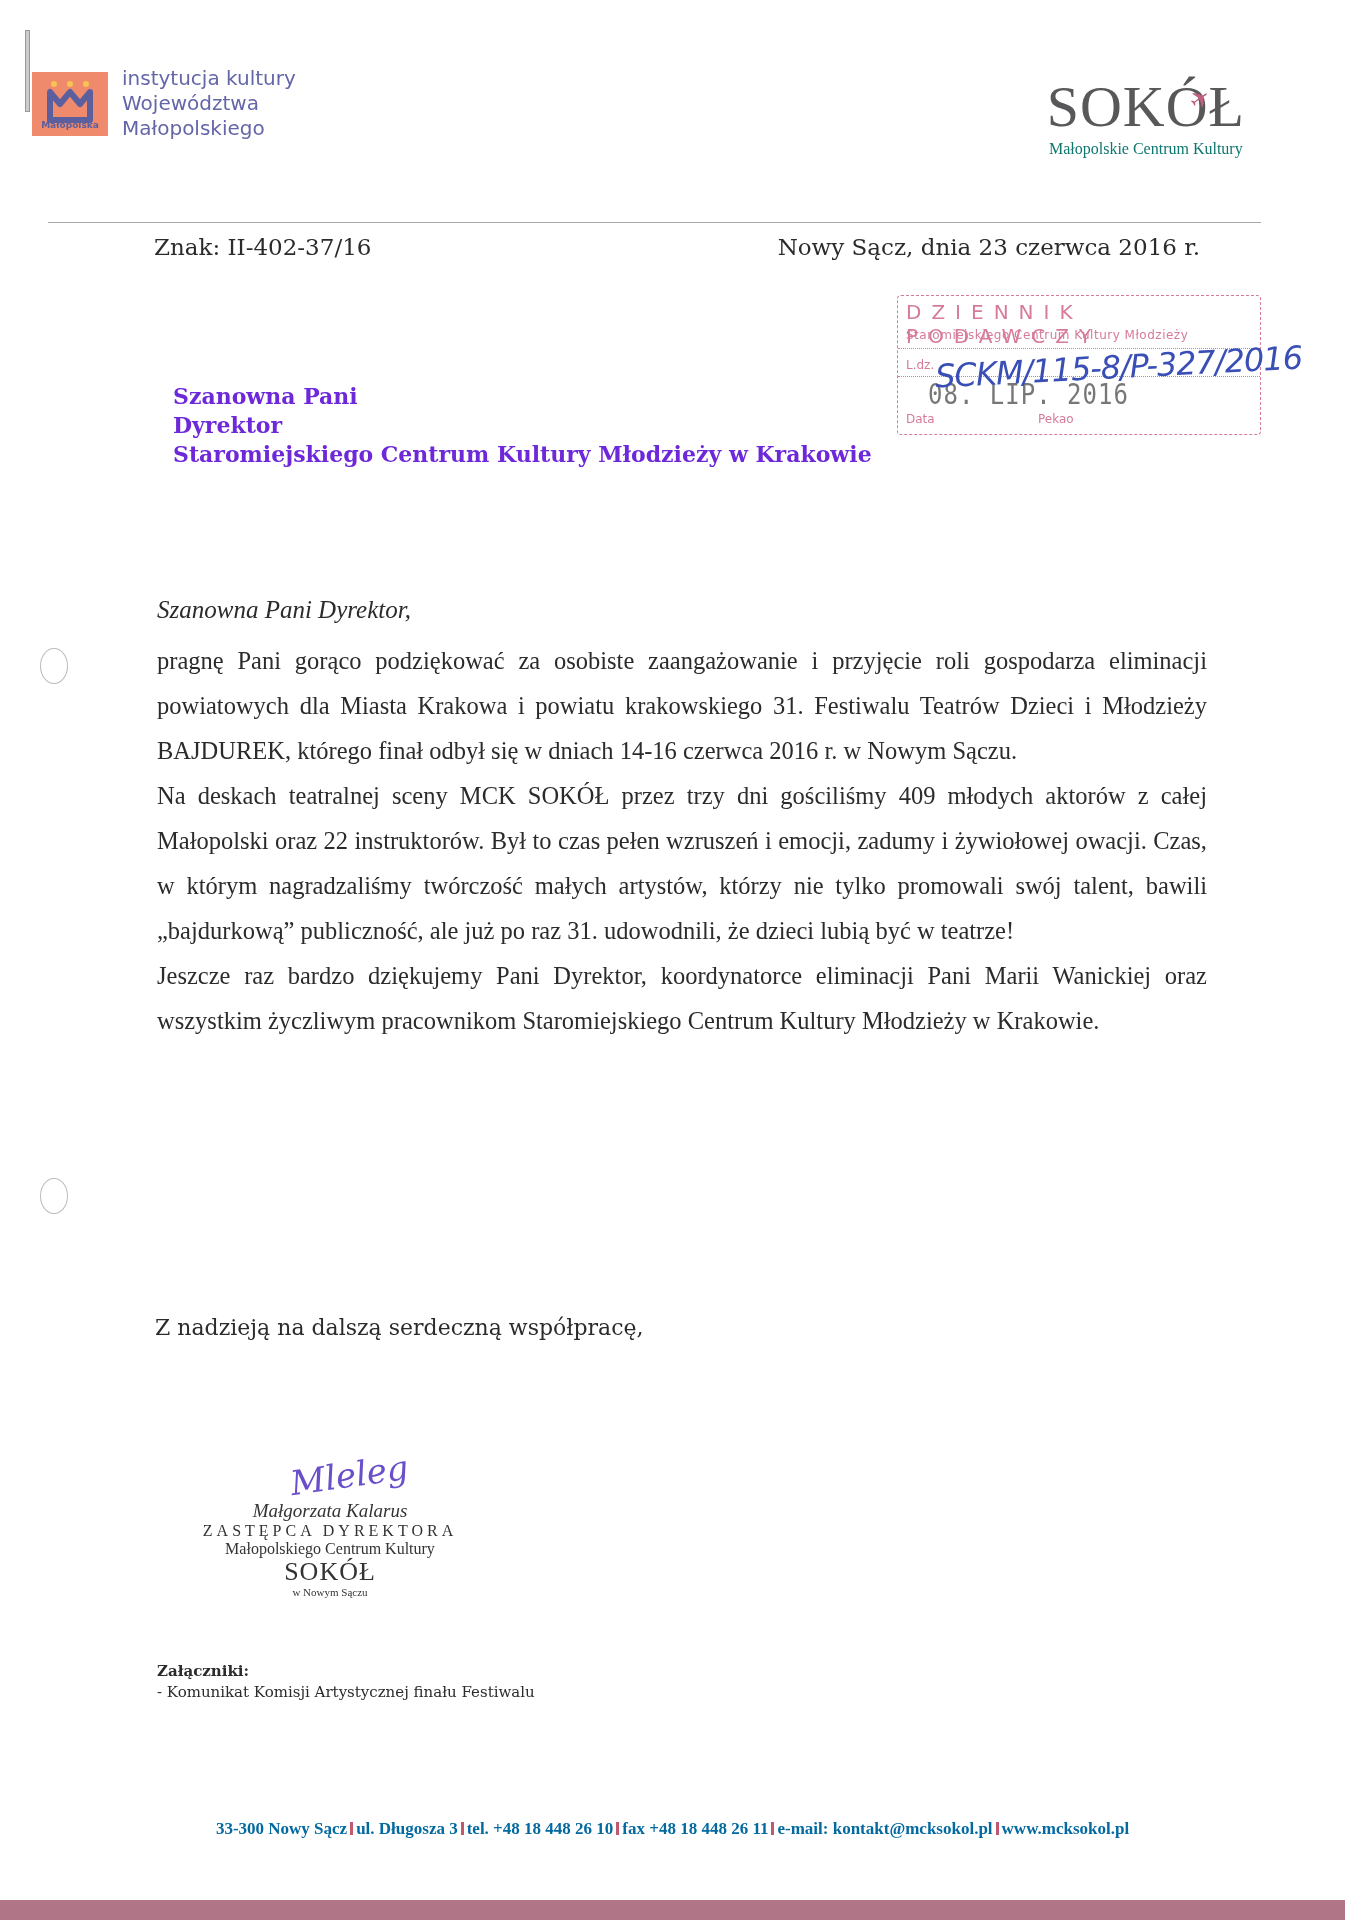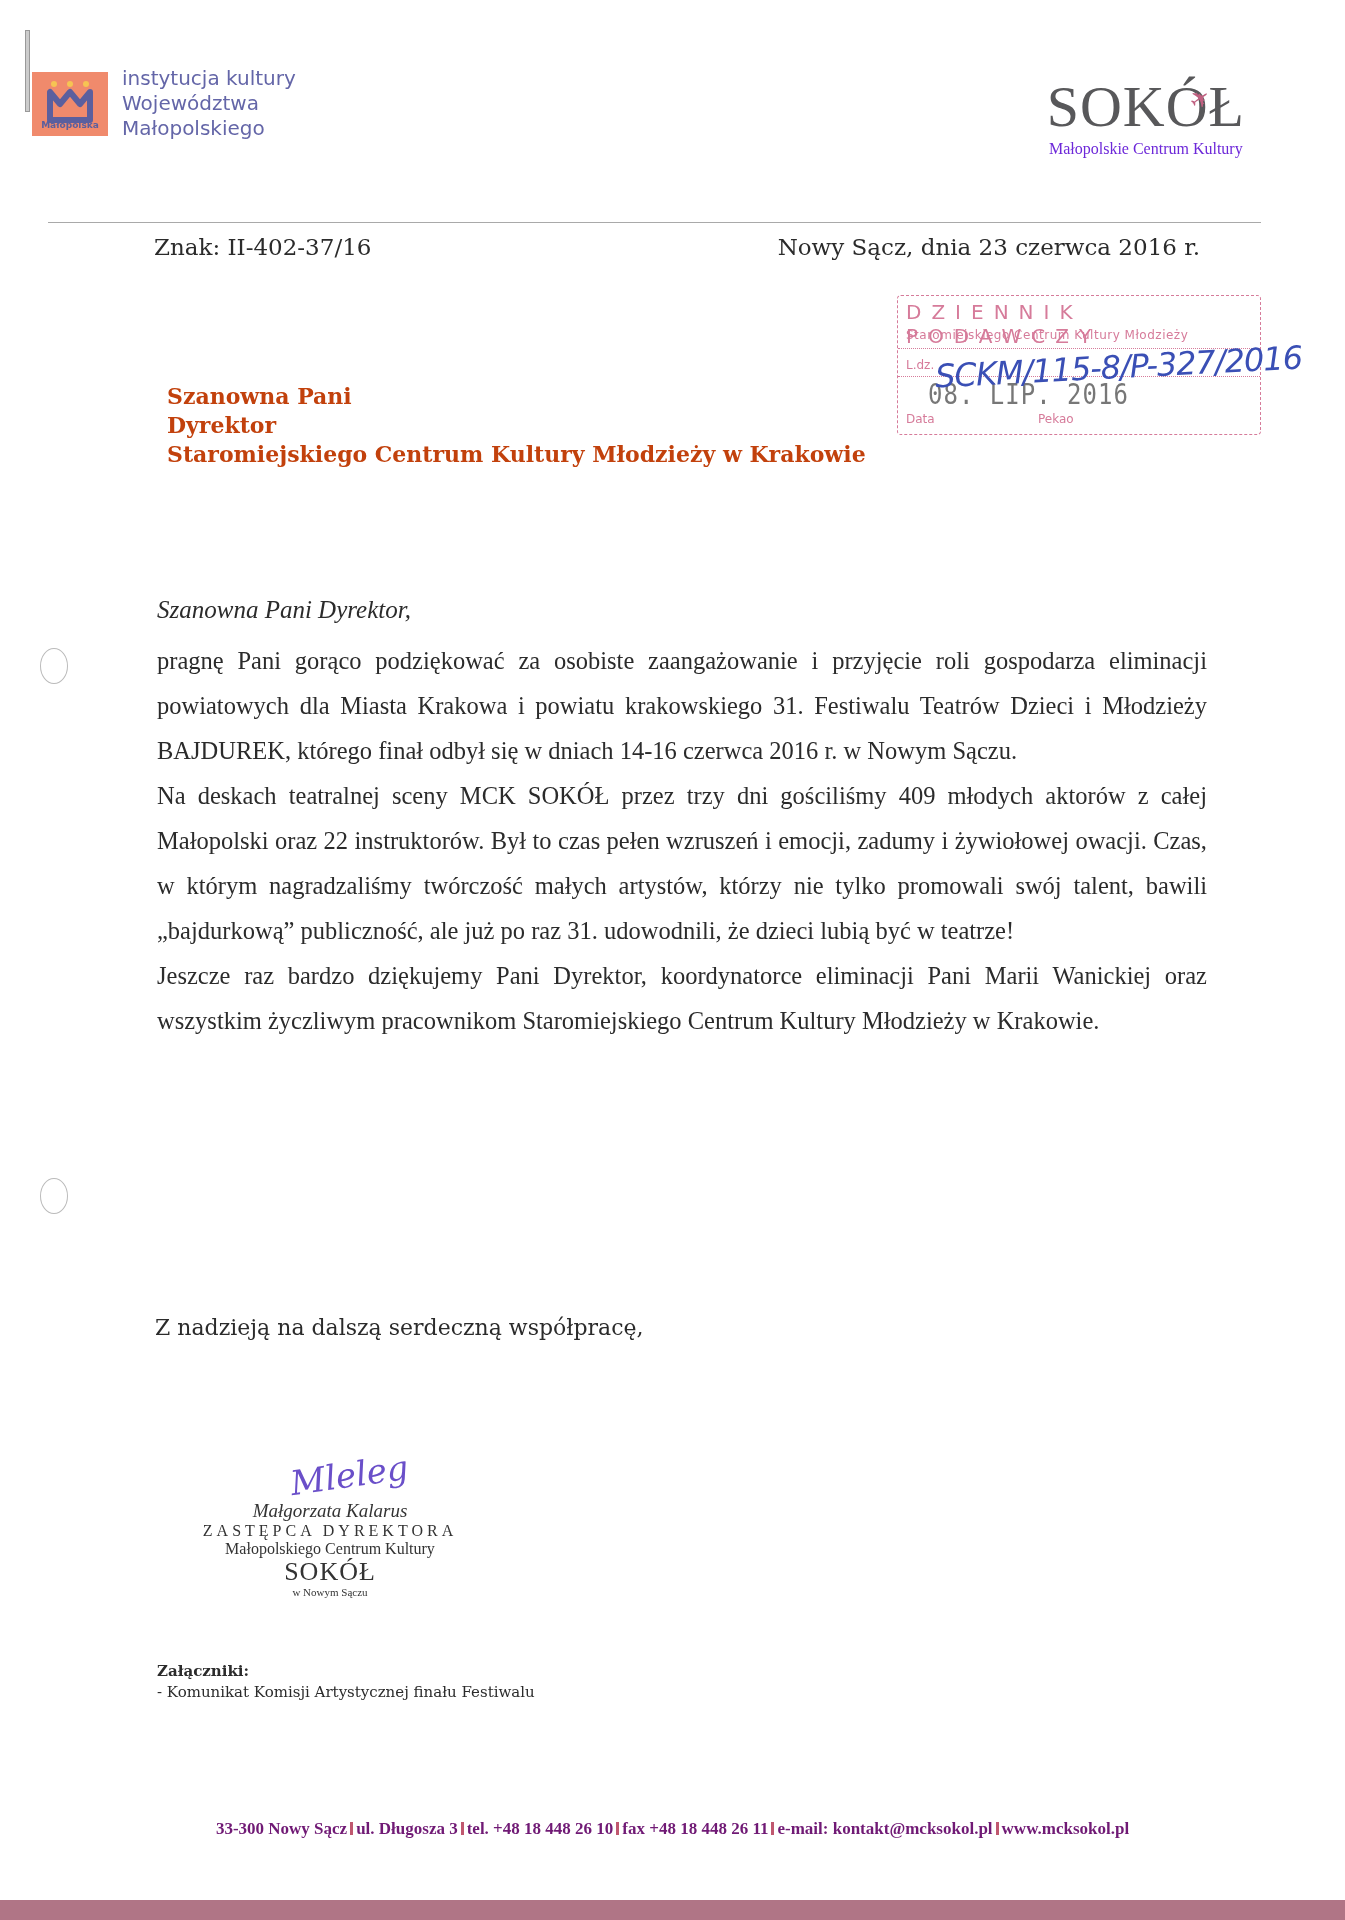--- a/index.html
+++ b/index.html
@@ -10,40 +10,40 @@
   #logo-box { left:32px; top:72px; width:76px; height:64px; background:#f08a6c; }
   #logo-box .sq-label { position:absolute; left:0; right:0; bottom:6px; text-align:center; font-family:"DejaVu Sans", sans-serif; font-size:9px; font-weight:bold; color:#5b5f9e; }
   #logo-box svg { position:absolute; left:12px; top:8px; }
   #inst-text { left:122px; top:66px; font-family:"DejaVu Sans", sans-serif; font-size:20px; line-height:25px; color:#6466a8; }
   #punch-line { left:25px; top:30px; width:3px; height:80px; background:#ccc; border:1px solid #999; }
 
   
   #sokol-logo { right:100px; top:78px; text-align:center; }
   #sokol-name { font-family:"Liberation Serif", serif; font-size:58px; letter-spacing:1px; color:#58585a; line-height:58px; position:relative; }
   #sokol-bird { position:absolute; right:34px; top:-8px; color:#c06080; font-size:24px; transform:rotate(-35deg); }
-  #sokol-sub { font-family:"Liberation Serif", serif; font-size:16px; color:#6d28d9; margin-top:4px; }
+  #sokol-sub { font-family:"Liberation Serif", serif; font-size:16px; color:#0f766e; margin-top:4px; }
 
   #header-rule { left:48px; right:84px; top:222px; height:1px; background:#a9a9a9; }
 
   #ref-line { left:154px; top:234px; font-family:"DejaVu Serif", serif; font-size:23px; }
   #date-line { right:145px; top:234px; font-family:"DejaVu Serif", serif; font-size:23px; }
 
   
   #stamp { left:897px; top:295px; width:362px; height:138px; border:1px dashed #d67b9a; border-radius:4px; color:#d67b9a; font-family:"DejaVu Sans", sans-serif; }
   #stamp-title { position:absolute; left:8px; top:4px; font-size:20px; letter-spacing:10px; }
   #stamp-sub { position:absolute; left:8px; top:32px; font-size:12px; letter-spacing:0.5px; white-space:nowrap; }
   #stamp-l { position:absolute; left:8px; top:62px; font-size:12px; }
   #stamp-date { position:absolute; left:30px; top:84px; font-family:"DejaVu Sans Mono", monospace; font-size:24px; color:#777; transform:scaleY(1.2); letter-spacing:1px; }
   #stamp-data { position:absolute; left:8px; top:116px; font-size:12px; }
   #stamp-podpis { position:absolute; left:140px; top:116px; font-size:12px; }
   .stamp-dots { position:absolute; left:0; right:0; border-top:1px dotted #d67b9a; }
   #handwritten { left:935px; top:348px; font-family:"DejaVu Sans", sans-serif; font-style:italic; font-size:32px; color:#3a4fb5; transform:rotate(-3deg); white-space:nowrap; letter-spacing:-1px; }
 
   
-  #address { left:167px; top:382px; font-family:"DejaVu Serif", serif; font-weight:bold; font-size:22px; line-height:29px; color:#c2410c; }
+  #address { left:173px; top:382px; font-family:"DejaVu Serif", serif; font-weight:bold; font-size:22px; line-height:29px; color:#6d28d9; }
 
   
   #greeting { left:157px; top:596px; font-family:"Liberation Serif", serif; font-style:italic; font-size:25px; }
   #body { left:157px; top:638px; width:1050px; font-family:"Liberation Serif", serif; font-size:24.5px; line-height:45px; text-align:justify; }
   #body p { margin:0; }
   #closing { left:155px; top:1308px; font-family:"DejaVu Serif", serif; font-size:22px; line-height:40px; }
 
   
   #sig-block { left:175px; top:1500px; width:310px; text-align:center; font-family:"Liberation Serif", serif; color:#333; }
   #sig-name { font-style:italic; font-size:19px; }
@@ -51,21 +51,21 @@
   #sig-inst { font-size:16px; }
   #sig-sokol { font-size:26px; letter-spacing:1px; line-height:28px; }
   #sig-city { font-size:11px; }
   #sig-scribble { left:290px; top:1455px; font-family:"DejaVu Serif", serif; font-style:italic; font-size:34px; color:#6a4fc9; transform:rotate(-8deg); }
 
   
   #attach-title { left:157px; top:1662px; font-family:"DejaVu Serif", serif; font-weight:bold; font-size:15px; }
   #attach-item { left:157px; top:1683px; font-family:"DejaVu Serif", serif; font-size:15px; }
 
   
-  #footer { left:0; right:0; top:1818px; text-align:center; font-family:"Liberation Serif", serif; font-weight:bold; font-size:17px; line-height:22px; color:#701a75; }
+  #footer { left:0; right:0; top:1818px; text-align:center; font-family:"Liberation Serif", serif; font-weight:bold; font-size:17px; line-height:22px; color:#0369a1; }
   .sep { display:inline-block; width:3px; height:13px; background:#c0586f; margin:0 3px; vertical-align:-1px; }
   #bottom-bar { left:0; right:0; top:1900px; height:20px; background:#b07586; }
 
   .hole { width:26px; height:34px; border:1.5px solid #bbb; border-radius:50%; }
 </style>
 </head>
 <body>
 
 <div class="abs" id="punch-line"></div>
 

